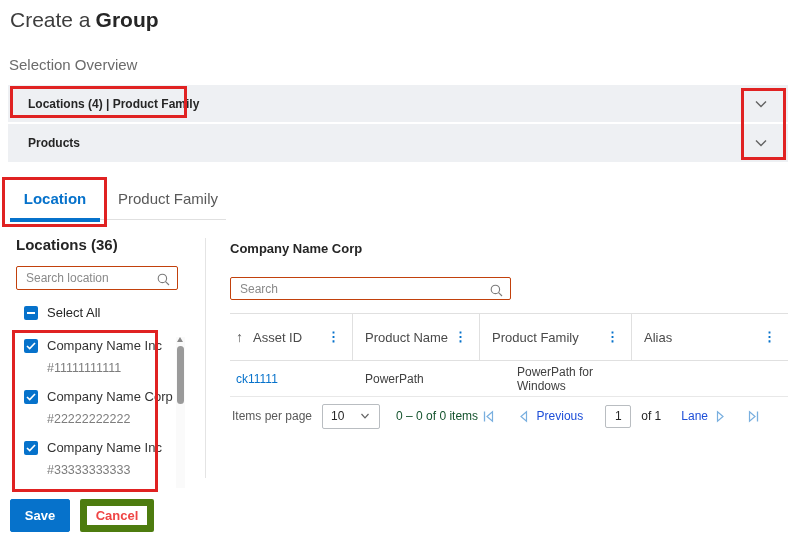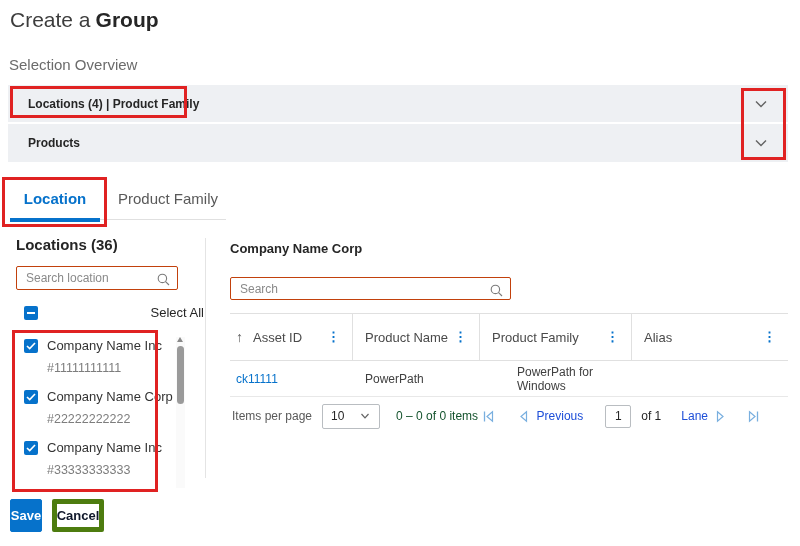--- a/index.html
+++ b/index.html
@@ -36,21 +36,21 @@
   .tab-line-blue { position: absolute; left: 0; bottom: -2px; width: 90px; height: 4px; background: #0672cb; }
 
   
   .left-col { position: absolute; left: 8px; top: 236px; width: 196px; }
   .left-header { margin-left: 8px; font-size: 15px; font-weight: 700; color: #262626; }
   .search-box { position: relative; border: 1px solid #c2410c; border-radius: 2px; background: #fff; height: 24px; display: flex; align-items: center; }
   .search-box input { border: none; outline: none; width: 100%; height: 100%; padding: 0 24px 0 9px; font-size: 12px; font-family: "Liberation Sans", sans-serif; color: #262626; background: transparent; }
   .search-box input::placeholder { color: #8a8a8a; }
   .search-box .mag { position: absolute; right: 7px; top: 5px; width: 13px; height: 13px; }
   .left-search { margin: 13px 0 0 8px; width: 162px; }
-  .selectall-row { display: flex; align-items: center; margin: 15px 0 0 16px; justify-content: space-between; }
+  .selectall-row { display: flex; align-items: center; margin: 15px 0 0 16px; }
   .cbx { width: 14px; height: 14px; background: #0672cb; border-radius: 2px; display: inline-flex; align-items: center; justify-content: center; flex: 0 0 auto; cursor: pointer; }
   .cbx svg { display: block; }
   .cbx .dash { width: 8px; height: 2px; background: #fff; display: block; }
   .selectall-label { margin-left: 9px; font-size: 13px; color: #262626; }
   .loc-list { margin: 16px 0 0 16px; }
   .loc-item { margin-bottom: 9px; cursor: pointer; }
   .loc-item .row1 { display: flex; align-items: center; }
   .loc-item .name { margin-left: 9px; font-size: 13px; color: #333; line-height: 19px; }
   .loc-item .locid { margin-left: 23px; font-size: 12.5px; color: #7d7d7d; line-height: 20px; margin-top: 3px; }
 
@@ -100,22 +100,22 @@
   .pg-prev-arrow { margin-right: 8px; }
   .pg-prev-label { margin-right: 22px; }
   .page-input { width: 26px; height: 23px; border: 1px solid #b9bdc1; border-radius: 2px; text-align: center; font-size: 12px; font-family: "Liberation Sans", sans-serif; color: #262626; outline: none; }
   .pg-of { margin: 0 20px 0 10px; color: #262626; }
   .pg-next-label { margin-right: 7px; }
   .pg-next-arrow { margin-right: 20px; }
 
   
   .footer { position: absolute; left: 10px; top: 499px; display: flex; }
   .btn { font-size: 13px; font-weight: 700; border-radius: 2px; height: 33px; display: inline-flex; align-items: center; justify-content: center; cursor: pointer; font-family: "Liberation Sans", sans-serif; }
-  .btn-save { background: #0672cb; color: #ffffff; border: 1px solid #0672cb; width: 32px; margin-right: 10px; }
-  .btn-cancel { background: #ffffff; color: #0f172a; border: 5px solid #4d7c0f; width: 52px; }
+  .btn-save { background: #0672cb; color: #ffffff; border: 1px solid #0672cb; width: 60px; margin-right: 10px; }
+  .btn-cancel { background: #ffffff; color: #ef4444; border: 7px solid #4d7c0f; width: 74px; }
 </style>
 </head>
 <body>
 
 <div class="page">
 
   <div class="title">
     <span class="prefix">Create a</span><span class="emph">Group</span>
   </div>
   <div class="section-title">Selection Overview</div>

